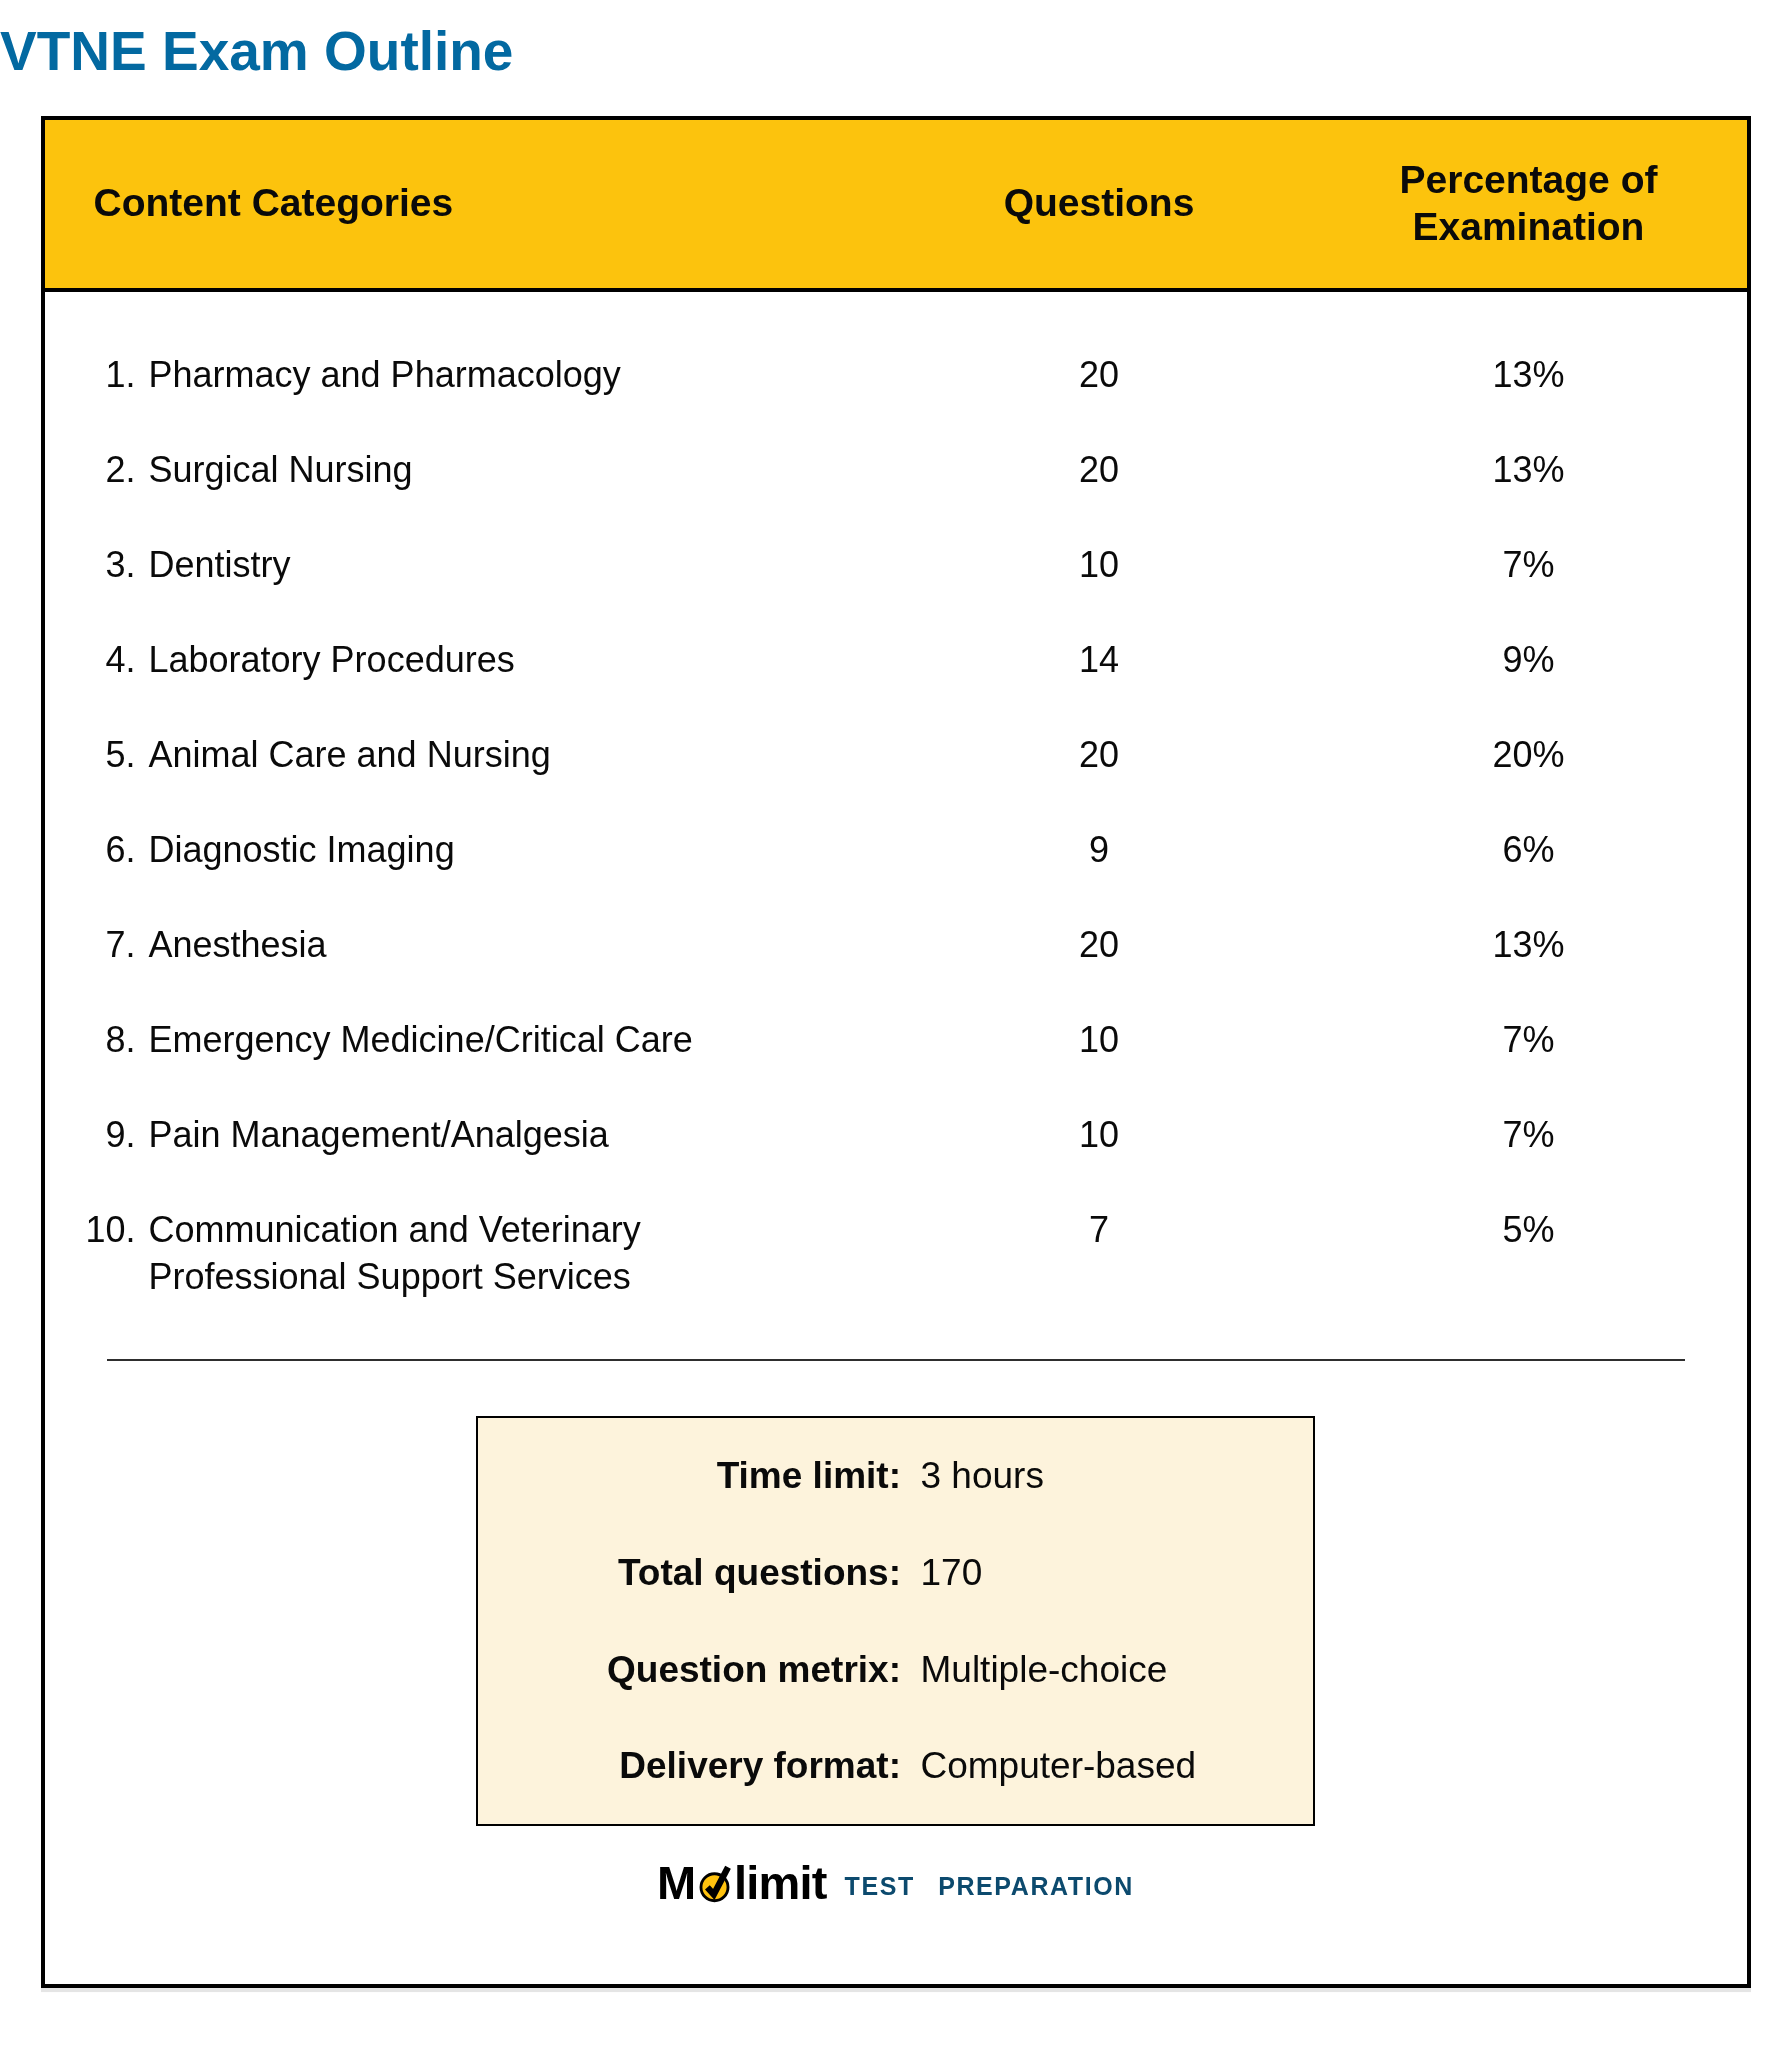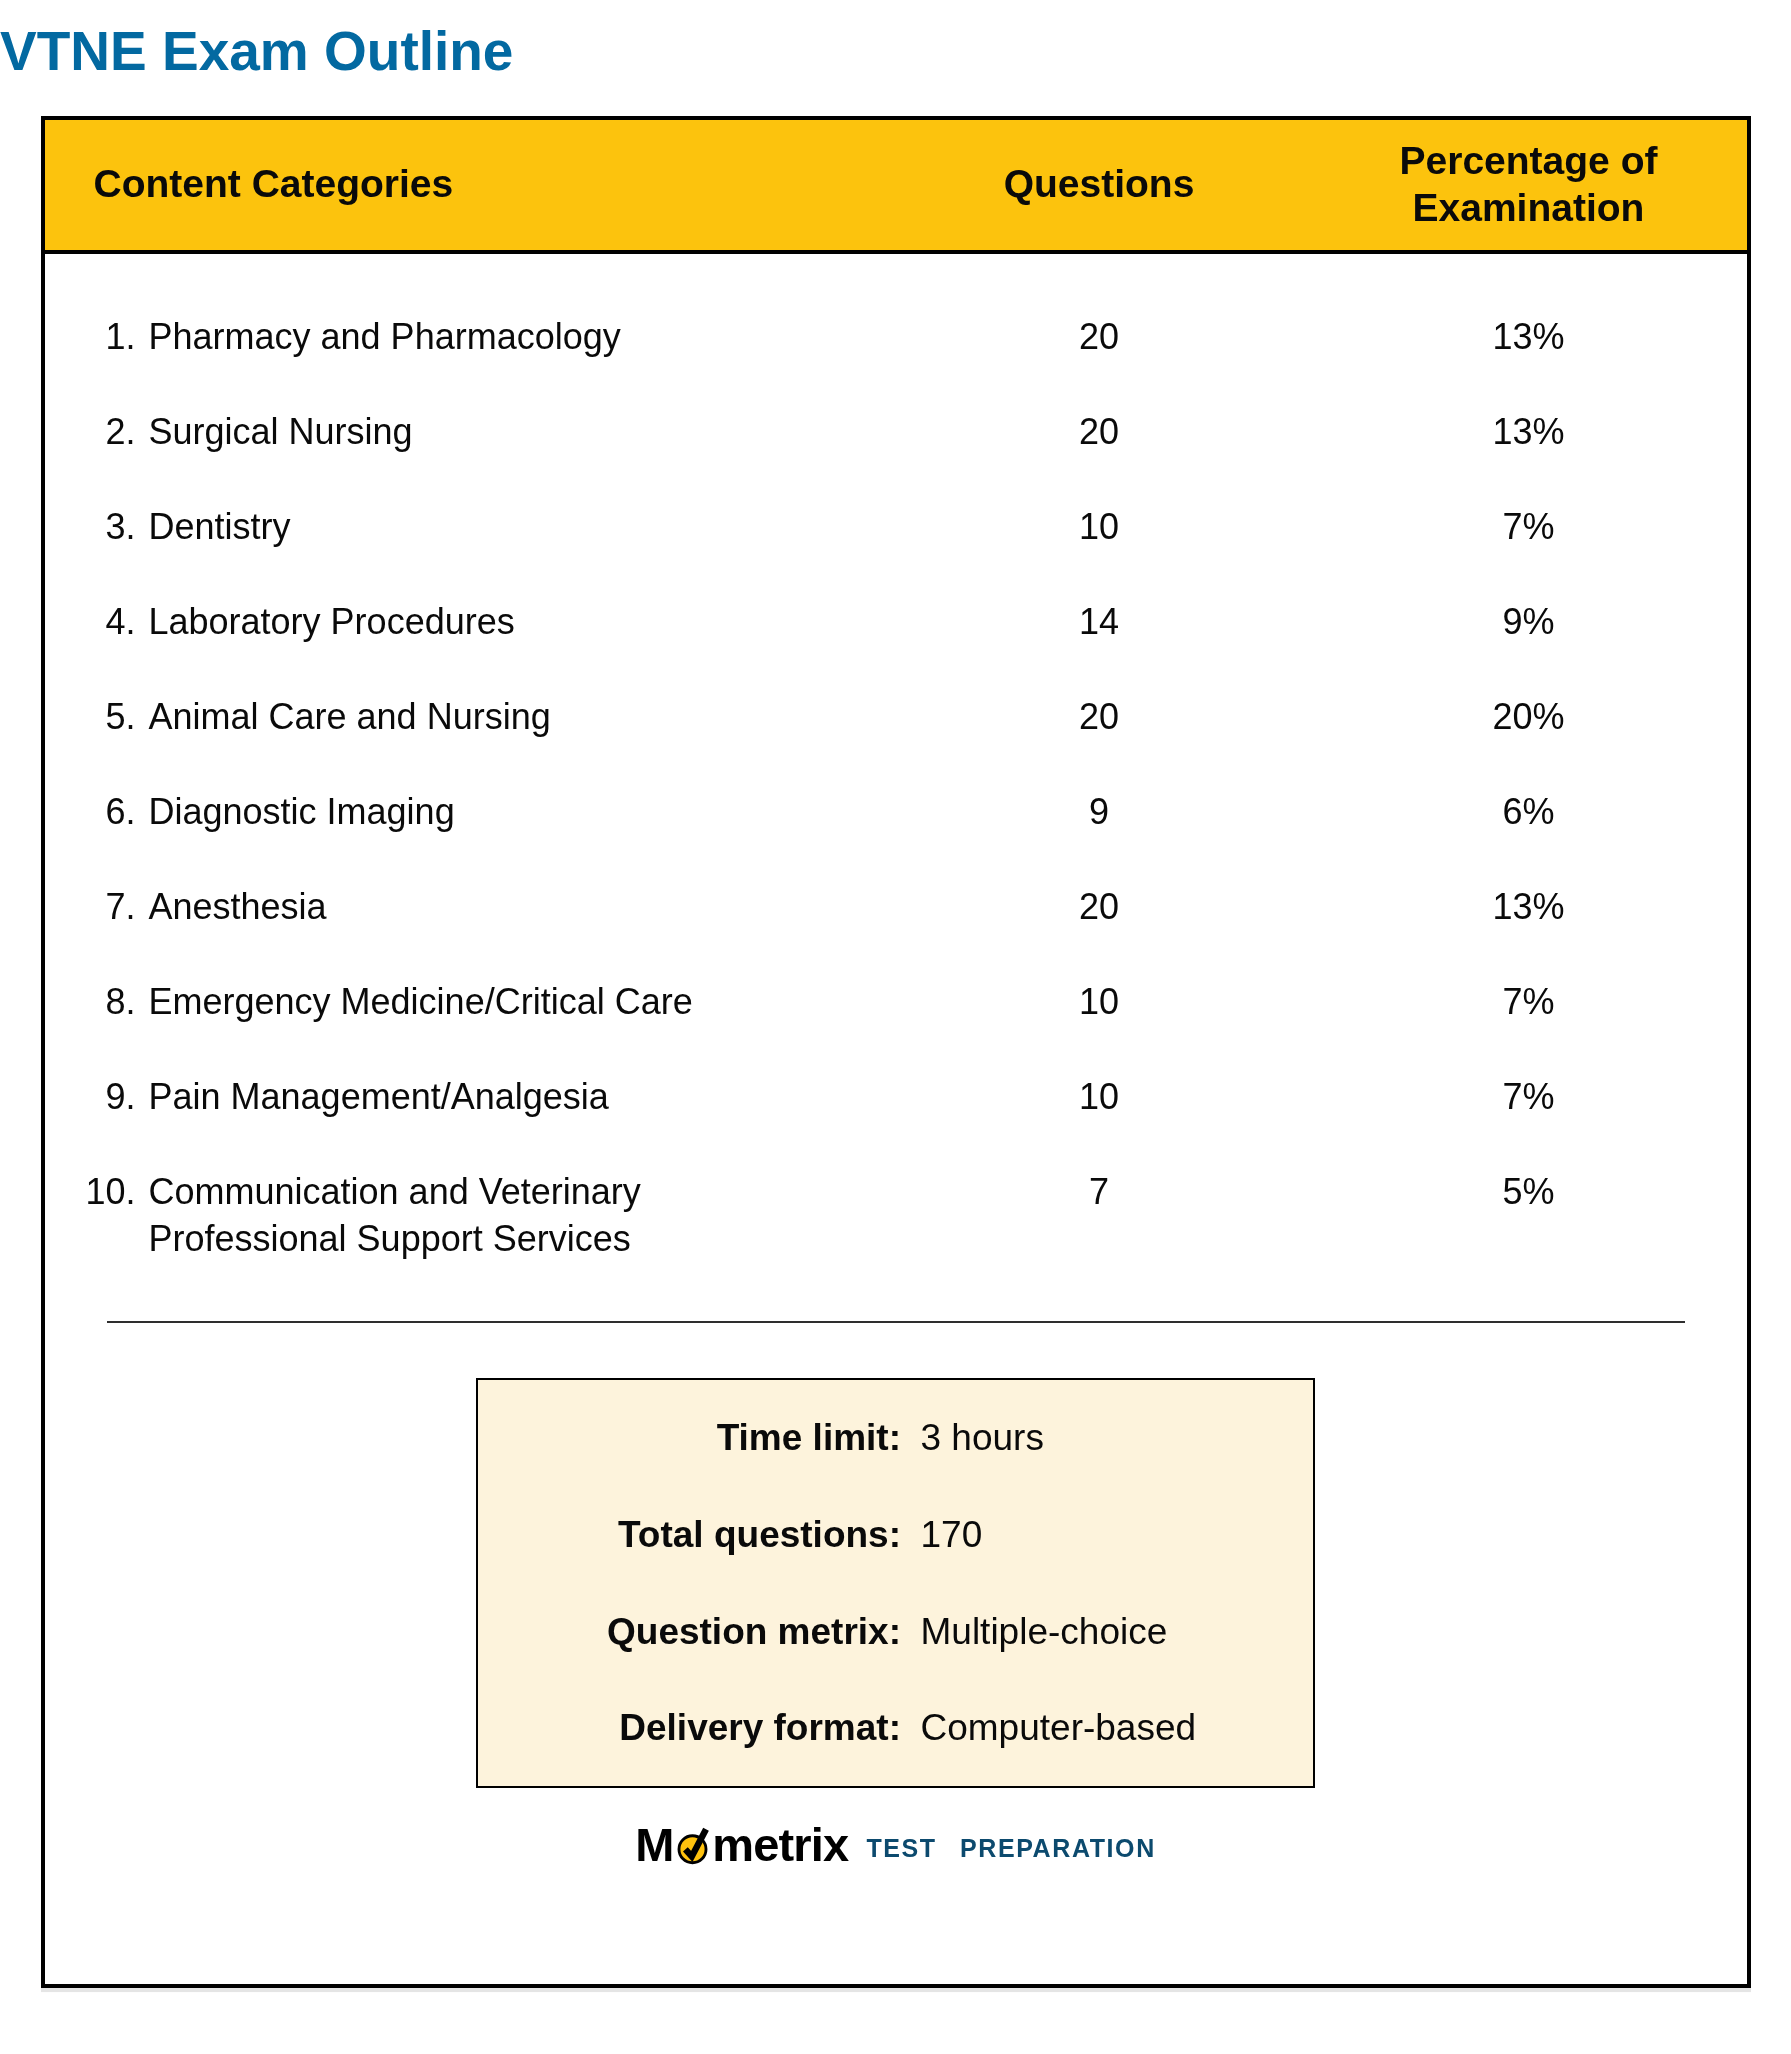--- a/index.html
+++ b/index.html
@@ -12,21 +12,21 @@
     font-size:55px;font-weight:700;
     margin:19.5px 0 0;line-height:1.15;color:#0369a1;
   }
   .table-box{
     width:1702px;height:1864px;box-sizing:content-box;
     margin:33px auto 0;border:4.1px solid #000;background:#fff;
     box-shadow:0 4.1px 0 rgba(0,0,0,0.10);
   }
   .thead{
     display:grid;grid-template-columns:843px 423px 436px;
-    height:134px;box-sizing:border-box;background:#FCC30D;
+    height:172px;box-sizing:border-box;background:#FCC30D;
     border-bottom:4.1px solid #000;align-items:center;
     font-size:39px;font-weight:700;line-height:1.2;
   }
   .th-cat{padding-left:49px;}
   .th-q,.th-p{text-align:center;}
   .tbody{padding-top:36px;font-size:36px;}
   .tr{
     display:grid;grid-template-columns:843px 423px 436px;
     min-height:95px;box-sizing:border-box;padding-top:23.6px;
     align-items:start;line-height:47px;
@@ -195,19 +195,19 @@
       </div>
     </div>
 
   <div class="logo">
     <span class="brand">
         <span>M</span>
         <span class="o-icon"><svg width="37" height="44" viewBox="0 0 52 58" xmlns="http://www.w3.org/2000/svg">
             <circle cx="26" cy="35" r="19" fill="#FFC20E" stroke="#000" stroke-width="4"></circle>
             <path d="M16 35 L25 45 L45 7" fill="none" stroke="#000" stroke-width="9"></path>
           </svg></span>
-        <span>metrix</span>
+        <span>limit</span>
       </span>
     <span class="tagline">TEST PREPARATION</span>
   </div>
 
 </div>
 
 
 </body></html>

